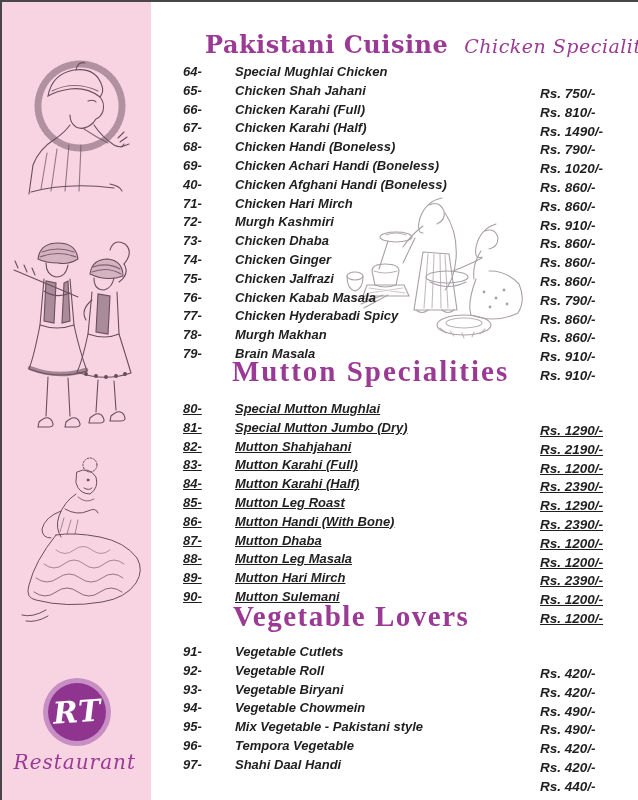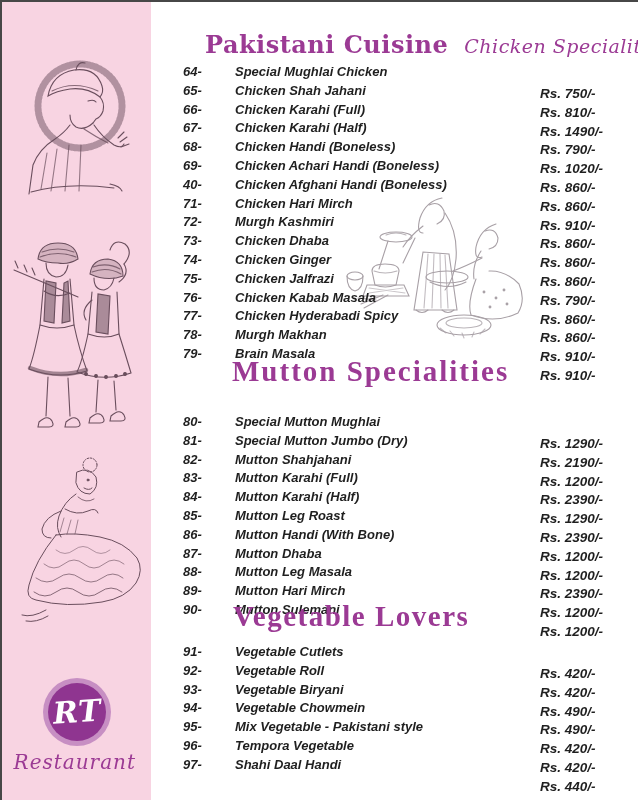--- a/index.html
+++ b/index.html
@@ -35,21 +35,21 @@
   .main-subtitle{font-family:"DejaVu Serif",serif;font-style:italic;font-size:19px;
     color:var(--accent,#9b3a94);margin-left:16px;letter-spacing:.5px;}
 
   .sec-header{position:absolute;font-family:Liberation Serif, serif;font-weight:bold;font-size:29px;
     color:var(--accent,#9b3a94);white-space:nowrap;line-height:1.1;}
   .sec-header.mutton{left:232px;top:356px;letter-spacing:2px;}
   .sec-header.veg{left:233px;top:601px;letter-spacing:1.5px;}
 
   .items{position:absolute;left:152px;width:478px;display:flex;flex-direction:column;}
   .items.chicken{top:64px;}
-  .items.mutton{top:414px;}
+  .items.mutton{top:401px;text-decoration:underline;}
   .items.veg{top:644px;}
   .row{height:18.8px;display:flex;align-items:flex-start;
     font-style:italic;font-weight:600;font-size:13px;color:var(--ink,#1f1f1f);}
   .row .no{margin-left:31px;width:52px;}
   .row .nm{width:305px;white-space:nowrap;overflow:visible;}
   .row .pr{font-size:13.5px;white-space:nowrap;margin-top:22px;}
 
   
   .cooking{left:344px;top:192px;z-index:0;}
   .items,.sec-header,.main-header{z-index:1;}

